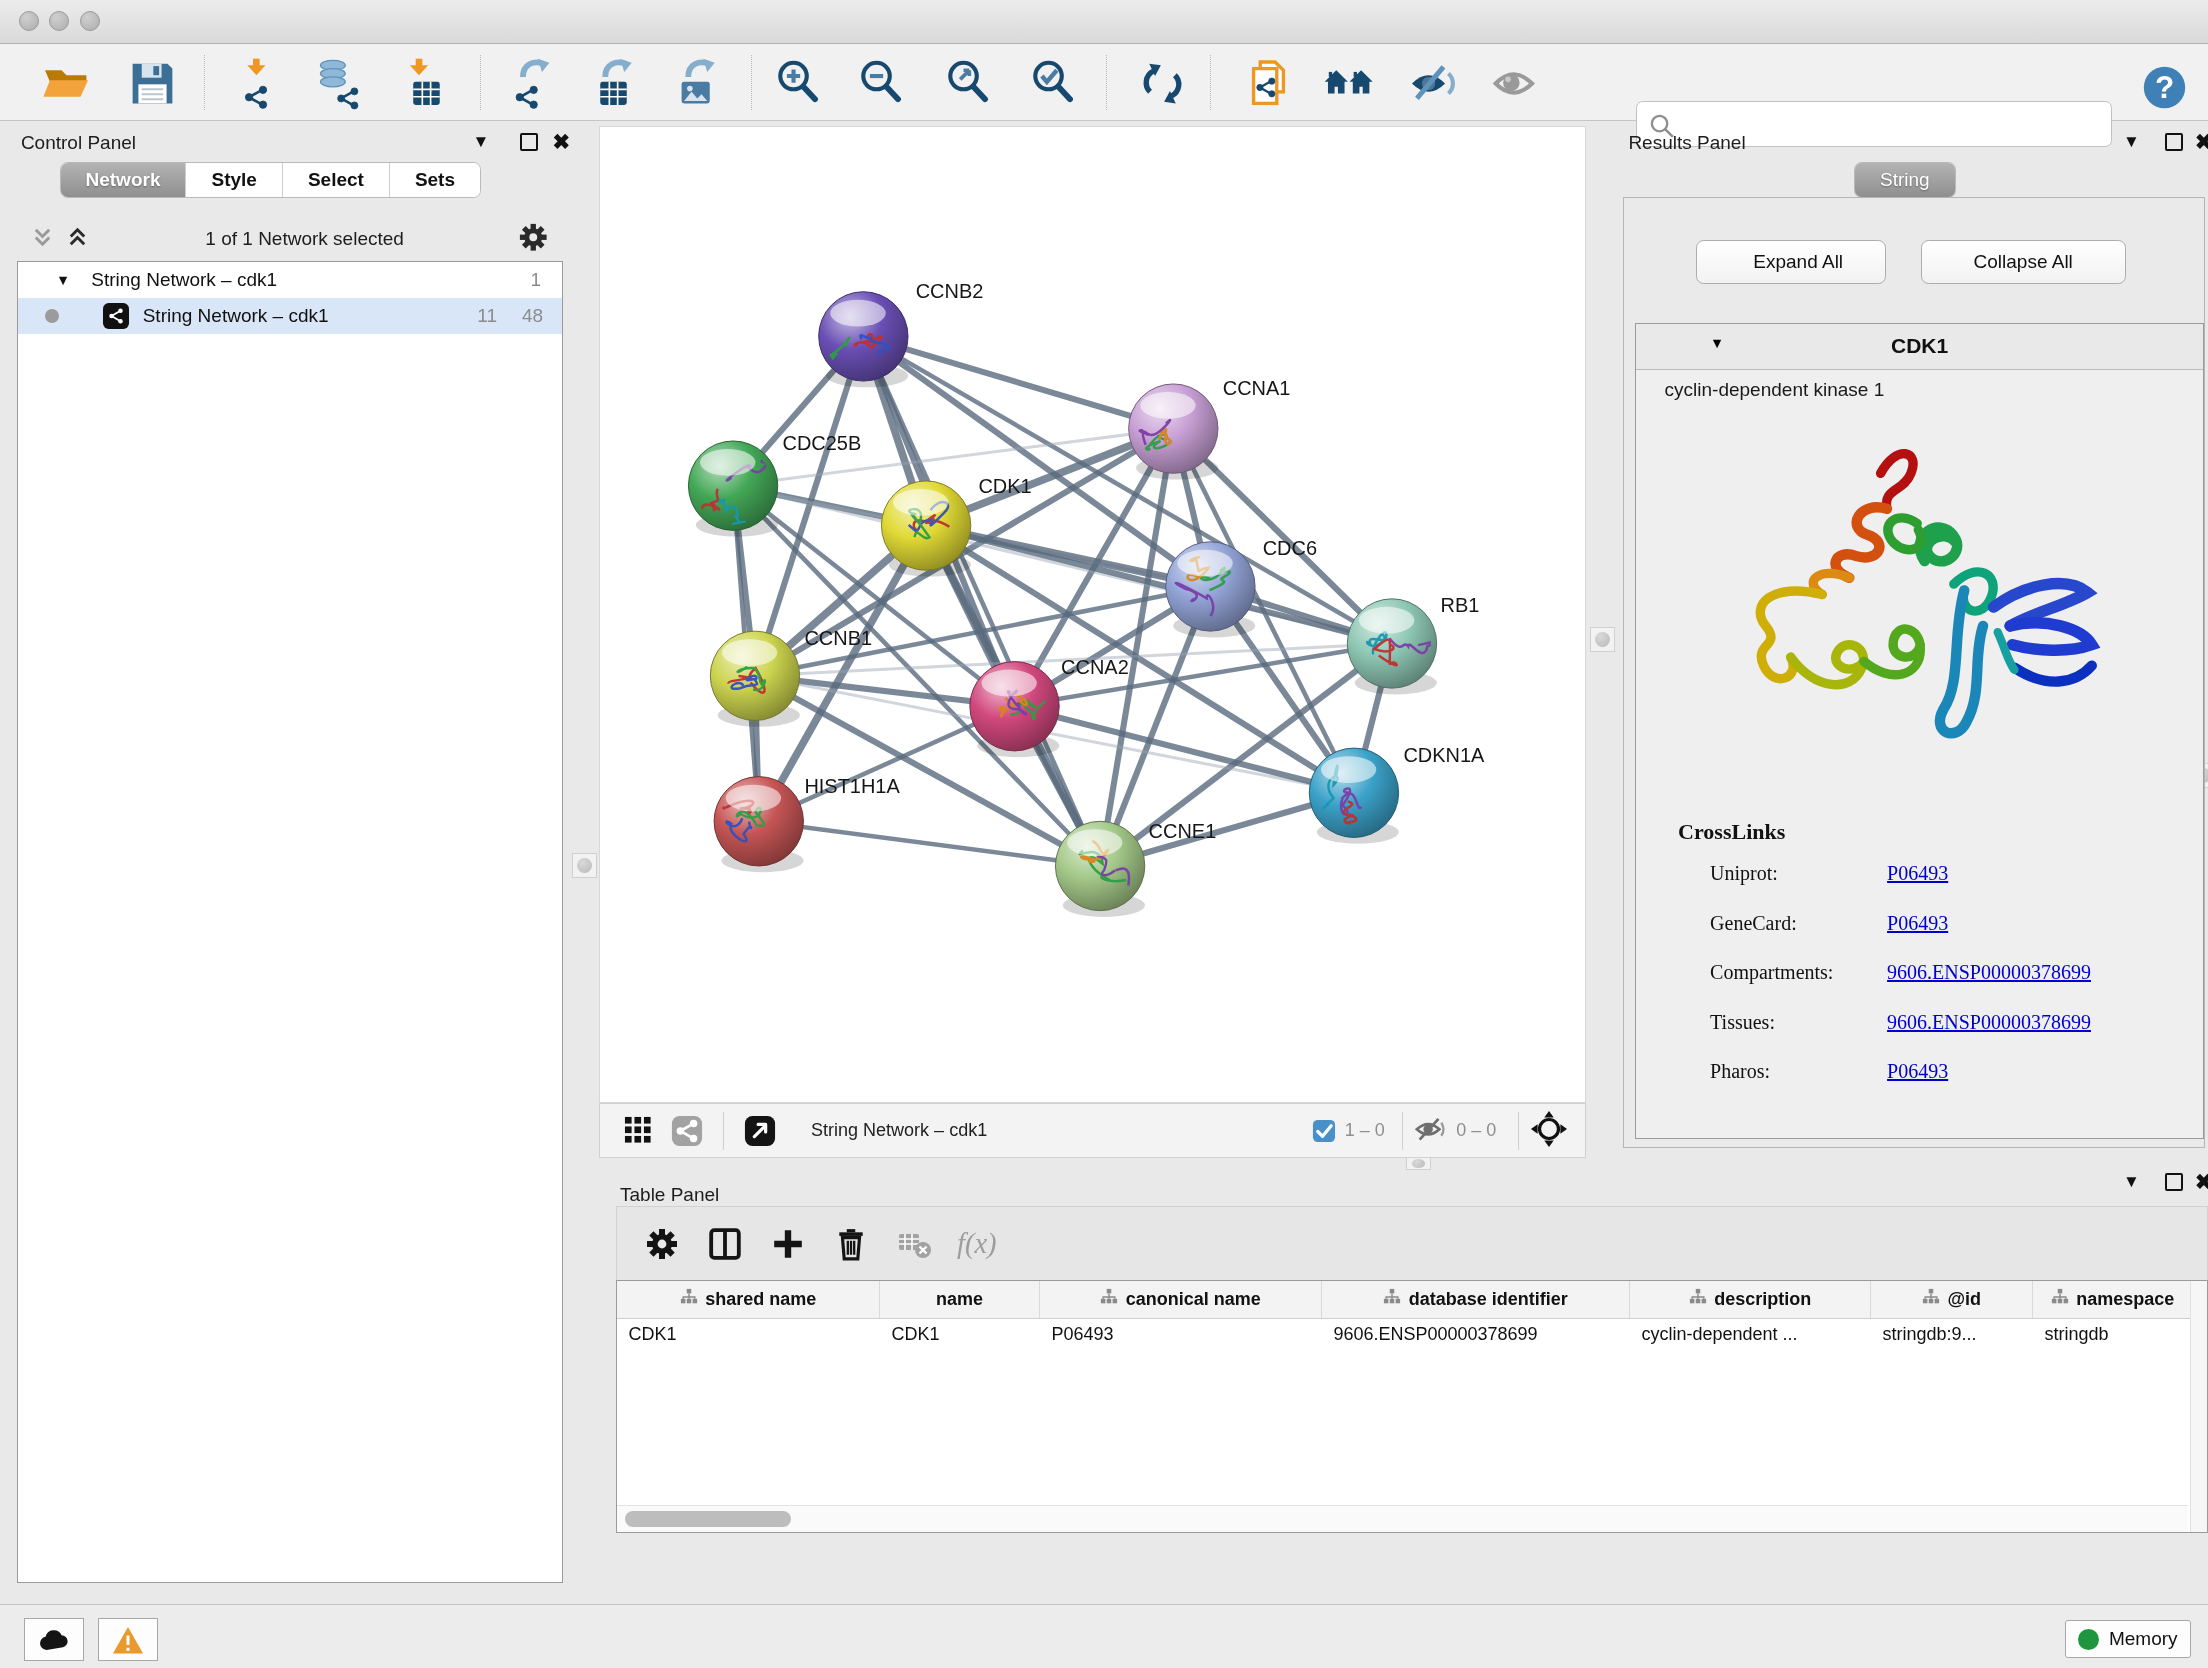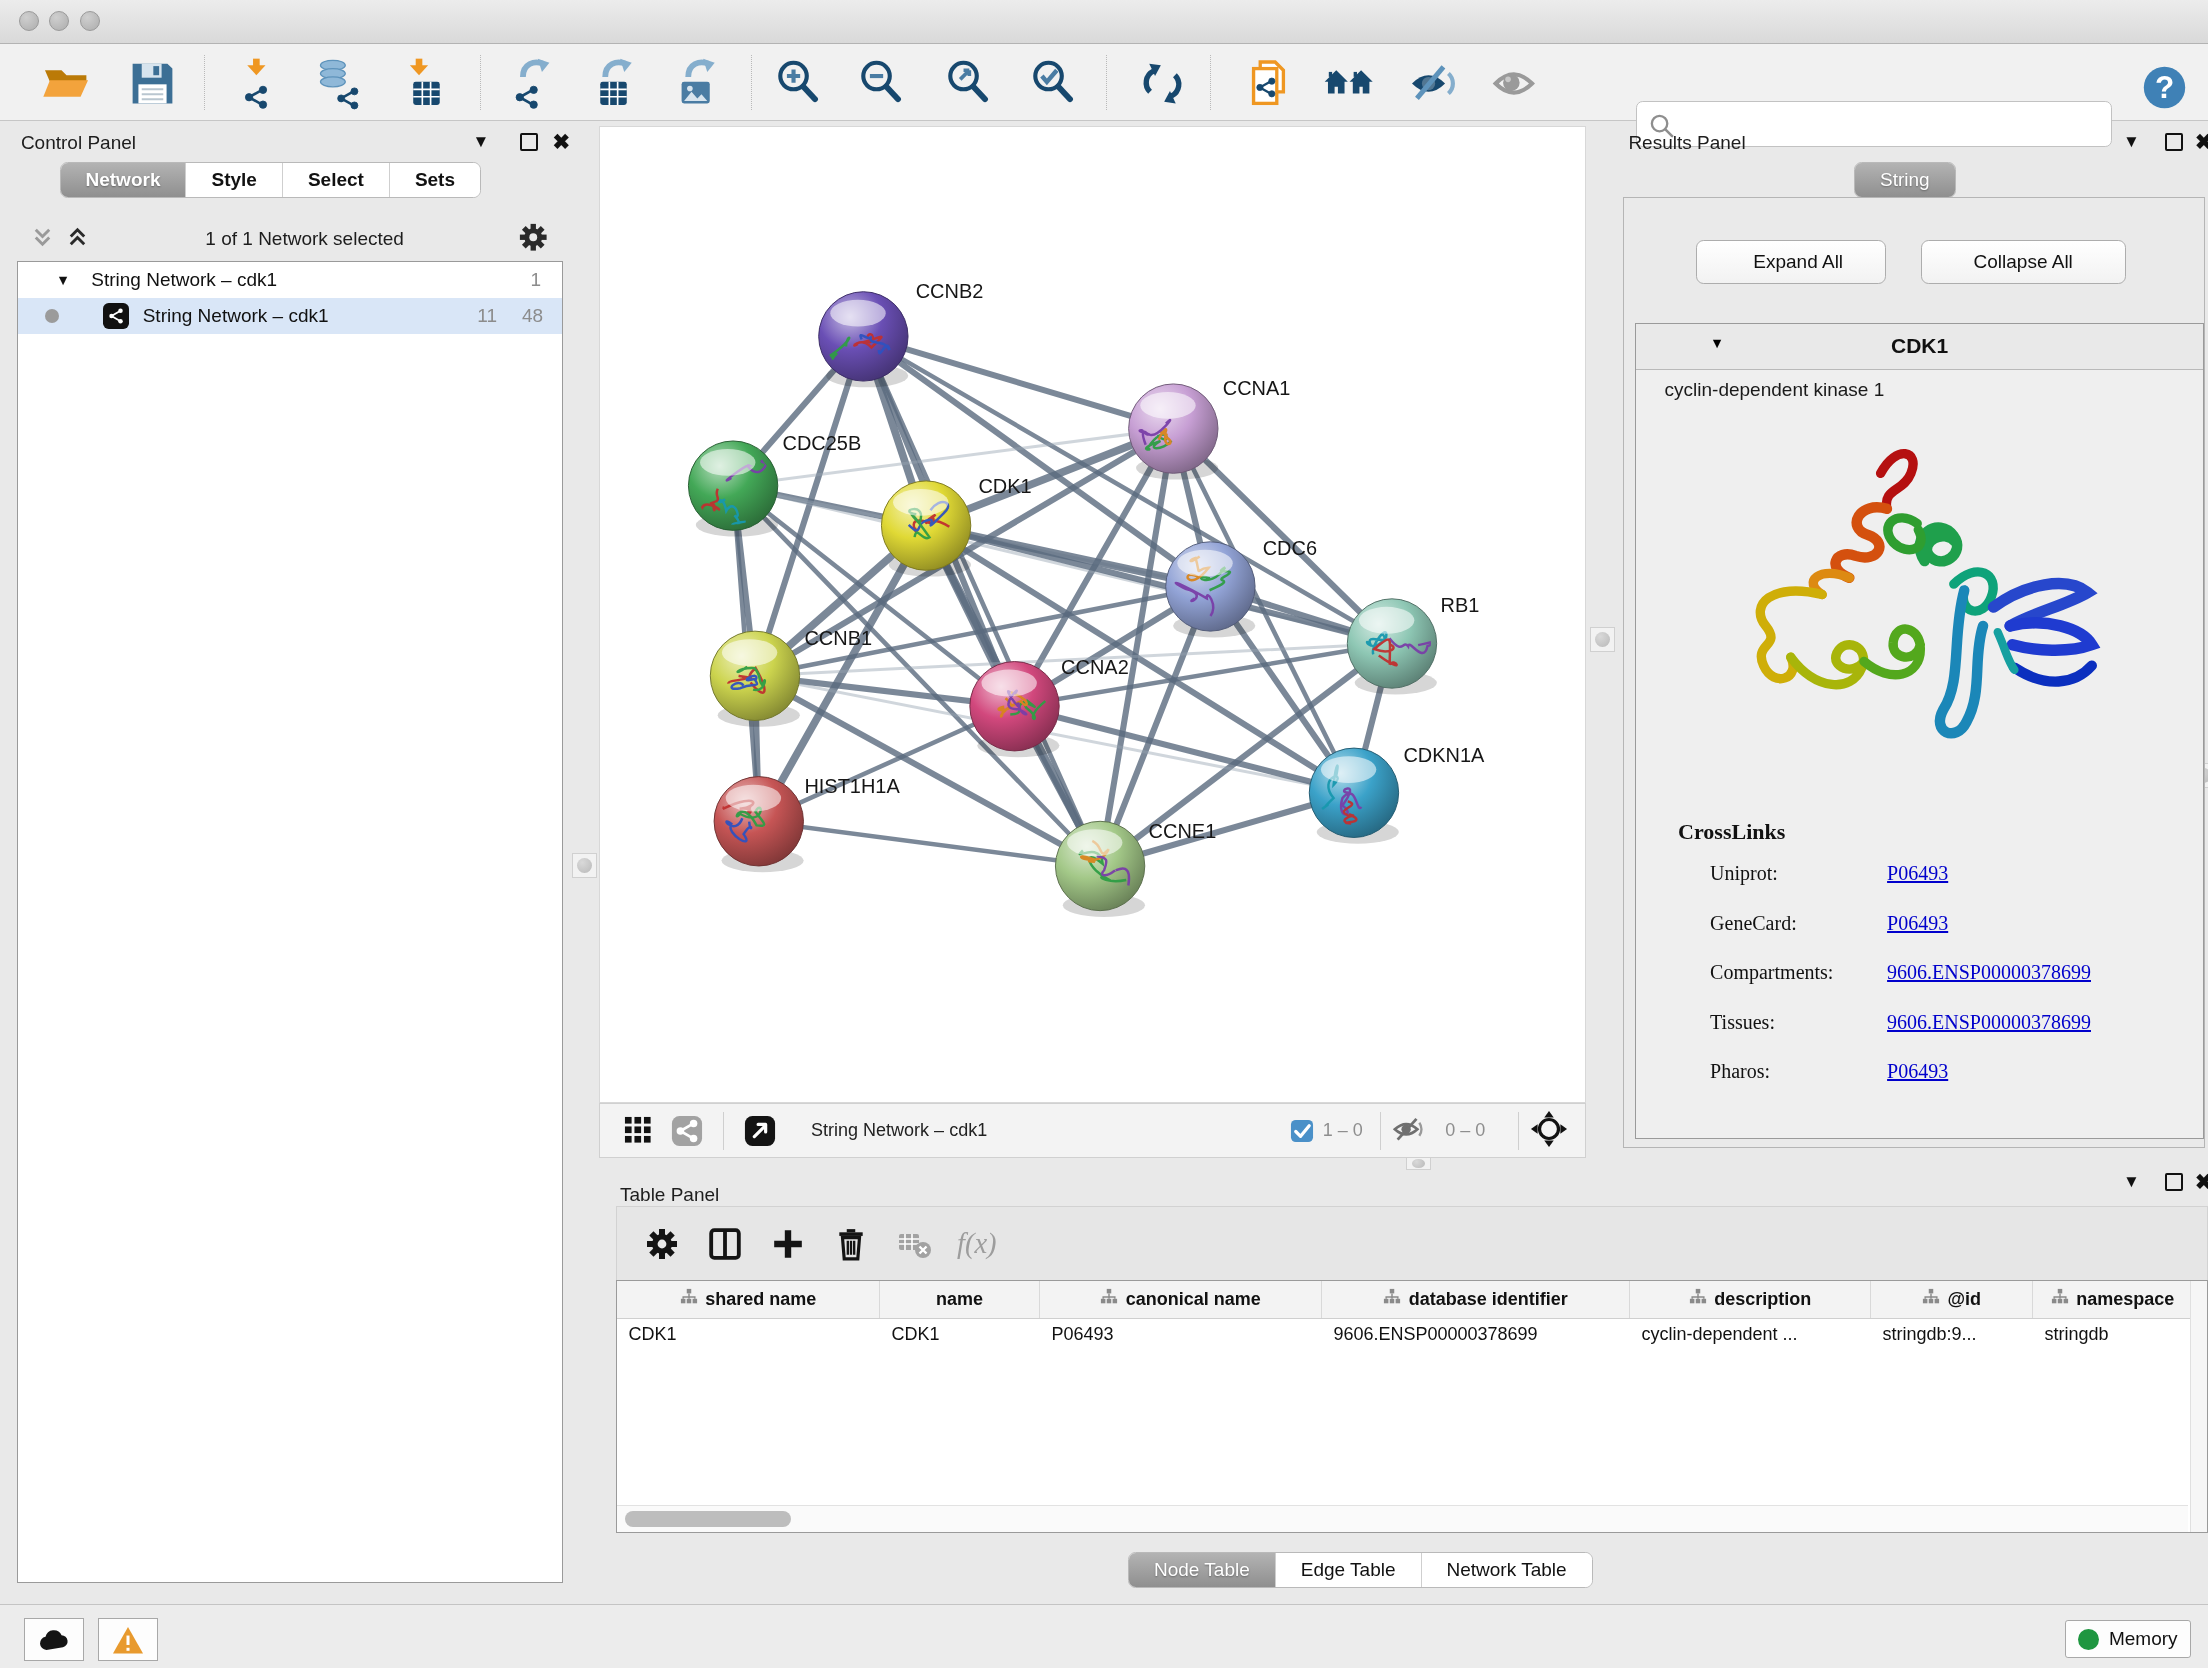--- a/index.html
+++ b/index.html
@@ -708,21 +708,21 @@
   <span class="ns-gray" style="margin:0 5.7px 0 3.8px;">1 – 0</span>
   <span class="ns-sep"></span>
   <span>
     <svg width="32" height="28.5" viewBox="0 0 34 30">
         <path d="M3 15 Q15 4 27 15 Q15 26 3 15 z" fill="none" stroke="#6f6f6f" stroke-width="2.8"></path>
         <circle cx="15" cy="15" r="5" fill="#6f6f6f"></circle>
         <path d="M6 26 L26 4" stroke="#6f6f6f" stroke-width="3"></path>
         <path d="M29 8 a12 12 0 0 1 0 14" stroke="#9a9a9a" stroke-width="2.6" fill="none"></path>
       </svg>
   </span>
-  <span class="ns-gray" style="margin:0 21px;">0 – 0</span>
+  <span class="ns-gray" style="margin:0 10px;">0 – 0</span>
   <span class="ns-sep"></span>
   <span style="margin-right:17px;">
     <svg width="38" height="38" viewBox="0 0 40 40">
         <circle cx="20" cy="20" r="10" fill="none" stroke="#111" stroke-width="3.4"></circle>
         <g fill="#111">
           <path d="M20 1 l5 7 h-10 z"></path>
           <path d="M20 39 l-5 -7 h10 z"></path>
           <path d="M1 20 l7 -5 v10 z"></path>
           <path d="M39 20 l-7 5 v-10 z"></path>
         </g>
@@ -921,25 +921,20 @@
           <div class="dt-cell" style="width:162px">stringdb:9...</div>
           <div class="dt-cell" style="width:160px">stringdb</div>
         </div>
       </div>
     <div class="vscroll"></div>
     <div class="hscroll">
       <div class="hthumb"></div>
     </div>
   </div>
 
-  <div class="tabbar" style="left:529px; top:384px;" id="table-tabs">
-      <div class="tab active">Node Table</div>
-      <div class="tab">Edge Table</div>
-      <div class="tab">Network Table</div>
-    </div>
 </div>
 
 <div class="statusbar">
   <div class="sb-btn" style="left:24px;">
     <svg width="34" height="25" viewBox="0 0 36 26">
         <path d="M10 24 a7 7 0 0 1 -1-13.9 A9 9 0 0 1 26 8.5 a6.5 6.5 0 0 1 1.5 12.8 z" fill="#141414"></path>
       </svg>
   </div>
   <div class="sb-btn" style="left:98px;">
     <svg width="32" height="28.5" viewBox="0 0 34 30">

